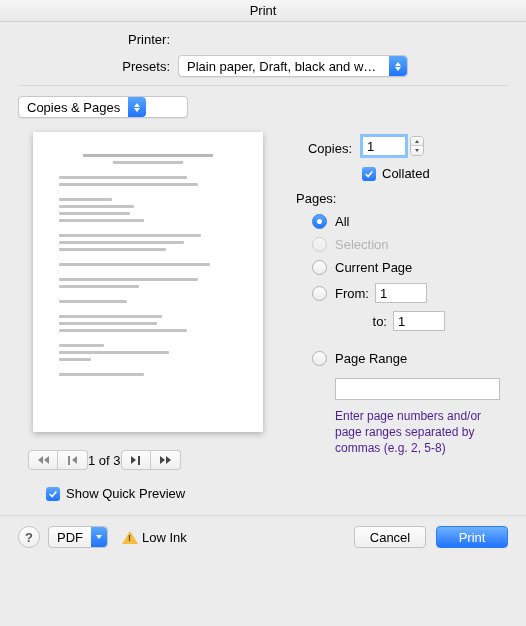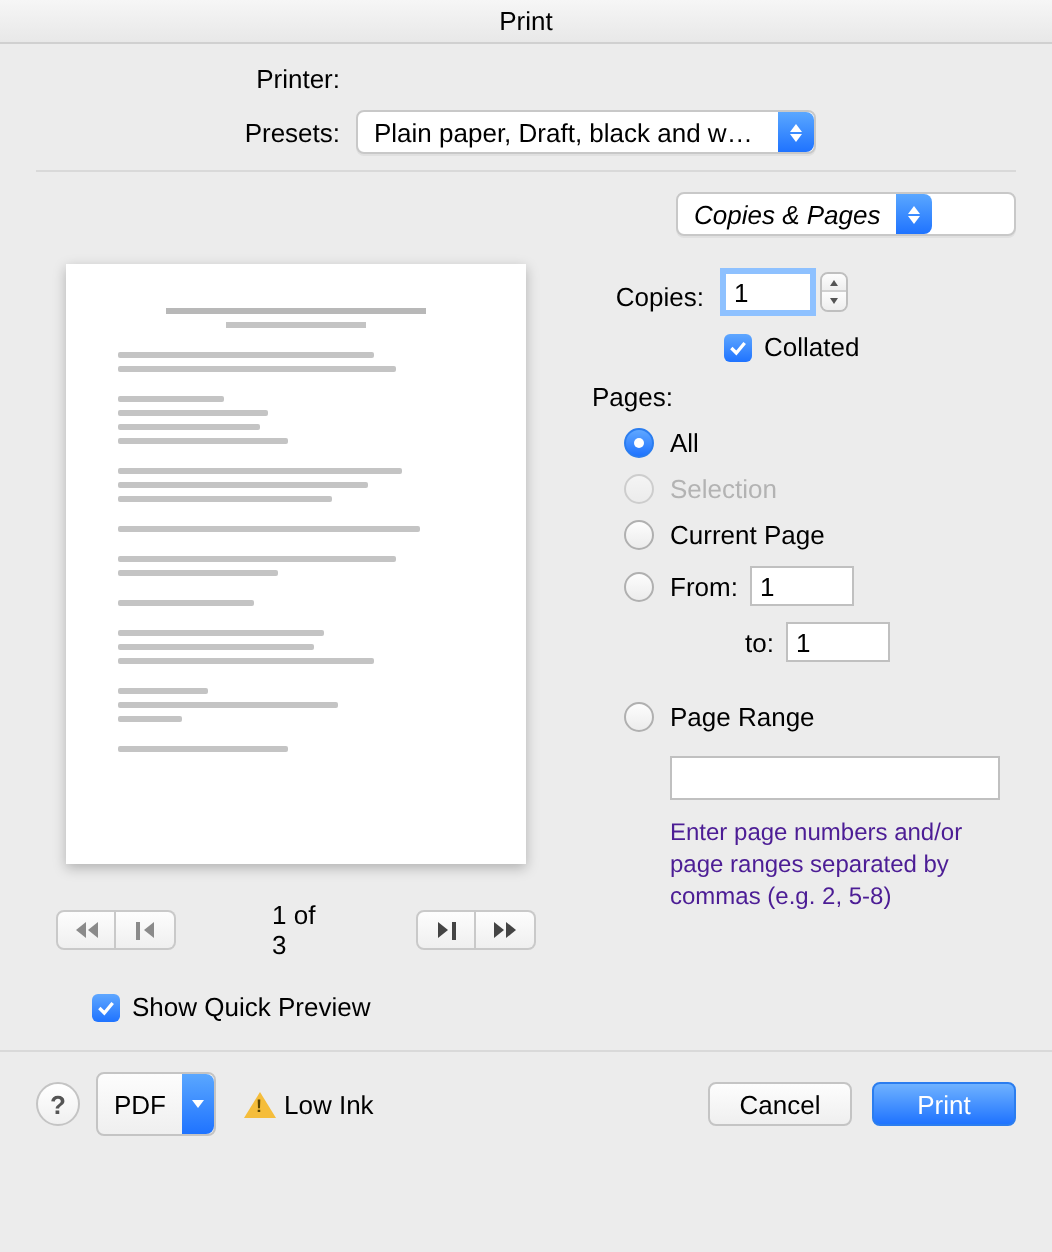--- a/index.html
+++ b/index.html
@@ -47,36 +47,36 @@
     gap:1px;
   }
   .tri-up, .tri-down {
     width:0;height:0;border-left:3px solid transparent;border-right:3px solid transparent;
   }
   .tri-up{border-bottom:4px solid #fff;}
   .tri-down{border-top:4px solid #fff;}
   .tri-up.dark{border-bottom:4px solid #555;}
   .tri-down.dark{border-top:4px solid #555;}
   hr.divider { border:none; border-top:1px solid #d9d9d9; margin:8px 0 10px 0; }
-  .middle-select-row { display:flex; justify-content:flex-end; margin-bottom:14px;font-style:italic; }
+  .middle-select-row { display:flex; justify-content:flex-start; margin-bottom:14px; }
   .main-area { display:flex; gap:18px; }
   .preview-col { width: 260px; display:flex; flex-direction:column; align-items:center; }
   .preview-page {
     width: 230px; height: 300px;
     background:#fff;
     box-shadow: 0 2px 6px rgba(0,0,0,0.25);
     padding: 22px 26px;
     position: relative;
   }
   .pv-head { text-align:center; margin-bottom:4px;}
   .pv-h1{height:3px;background:#b8b8b8;width:130px;margin:0 auto 4px auto;}
   .pv-h2{height:3px;background:#c4c4c4;width:70px;margin:0 auto;}
   .pv-block{margin-top:12px;}
   .pv-line{height:3px;background:#c4c4c4;margin-bottom:4px;border-radius:1px;}
-  .nav-row { display:flex; align-items:center; justify-content:flex-start; width: 240px; margin-top:18px;gap:48px; }
+  .nav-row { display:flex; align-items:center; justify-content:flex-start; width: 240px; margin-top:18px; }
   .nav-grp{display:flex;gap:0;}
   .nav-btn{
     width:30px;height:20px;
     background:linear-gradient(#fdfdfd,#efefef);
     border:1px solid #c9c9c9;
     display:flex;align-items:center;justify-content:center;
     cursor:default;
   }
   .nav-btn:first-child{border-top-left-radius:4px;border-bottom-left-radius:4px;}
   .nav-btn:last-child{border-top-right-radius:4px;border-bottom-right-radius:4px;}
@@ -119,21 +119,21 @@
   .qp-row{margin-top:16px;display:flex;align-items:center;margin-left:28px;}
   .bottom-divider{border:none;border-top:1px solid #d9d9d9;margin:14px -18px 10px -18px;}
   .footer{display:flex;align-items:center;justify-content:space-between;padding:0 18px 0 18px;}
   .footer-left{display:flex;align-items:center;gap:8px;}
   .help-btn{
     width:22px;height:22px;border-radius:50%;border:1px solid #c4c4c4;
     background:linear-gradient(#fff,#f0f0f0);display:flex;align-items:center;justify-content:center;
     color:#555;font-weight:bold;font-size:13px;cursor:default;
   }
   .pdf-btn{
-    display:inline-flex;align-items:center;height:32px;border:1px solid #c4c4c4;
+    display:inline-flex;align-items:center;height:22px;border:1px solid #c4c4c4;
     border-radius:4px;background:linear-gradient(#fdfdfd,#efefef);cursor:default;
   }
   .pdf-btn .txt{padding:0 8px;font-size:13px;}
   .pdf-btn .dd{width:16px;height:100%;background:linear-gradient(#5aa7ff,#1f73ff);border-top-right-radius:4px;border-bottom-right-radius:4px;display:flex;align-items:center;justify-content:center;}
   .warn{display:inline-flex;align-items:center;gap:4px;margin-left:6px;}
   .warn-icon{
     width:0;height:0;border-left:8px solid transparent;border-right:8px solid transparent;
     border-bottom:13px solid #f5bd3b;position:relative;
   }
   .warn-icon::after{content:"!";position:absolute;left:-2px;top:2px;font-size:9px;color:#5a4400;font-weight:bold;}

